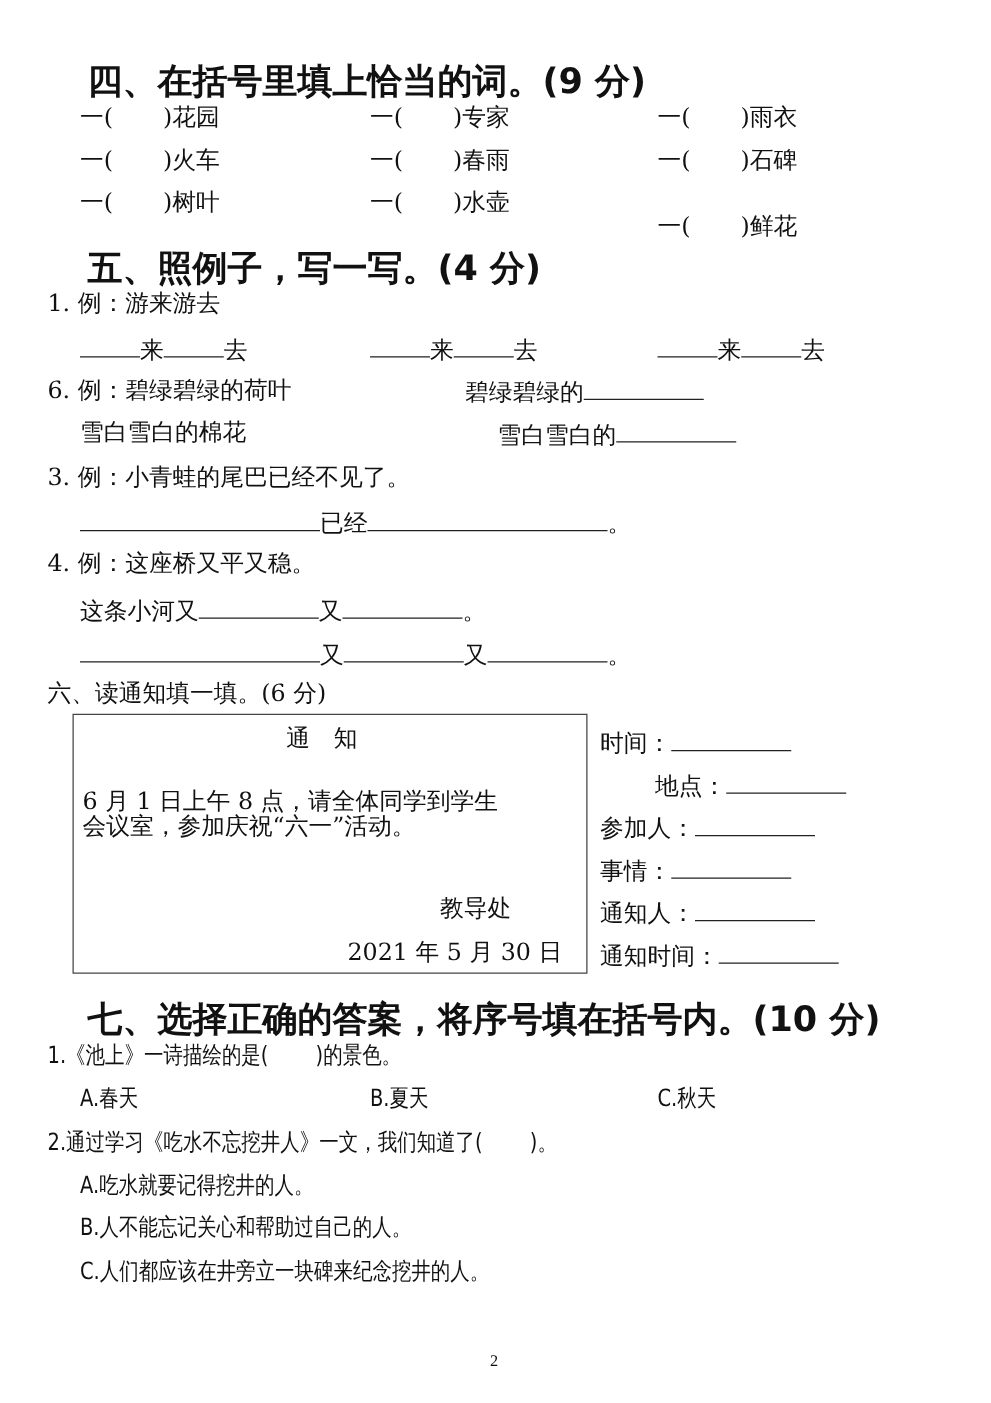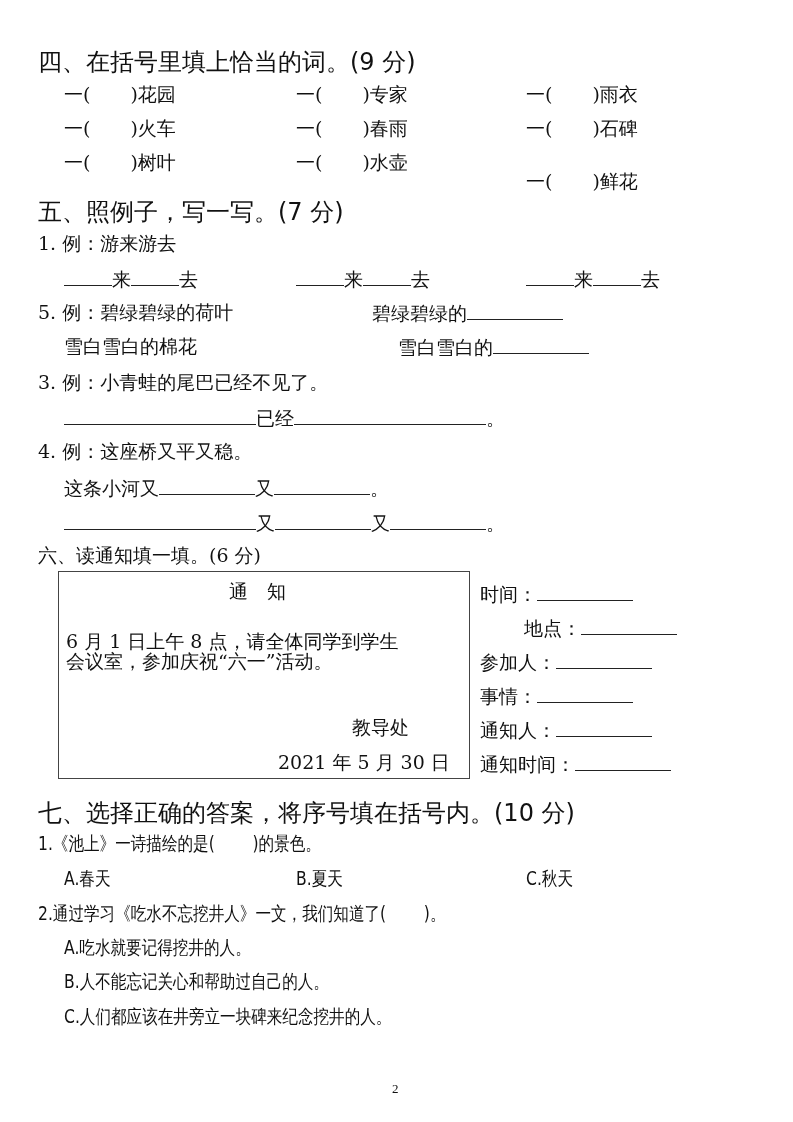--- a/index.html
+++ b/index.html
@@ -1,21 +1,21 @@
 <!DOCTYPE html>
 <html><head>
 <meta charset="utf-8">
 <style>
   html, body { margin: 0; padding: 0; background: #ffffff; }
   body {
     width: 793px; height: 1122px; position: relative; overflow: hidden;
     color: #111; font-family: "DejaVu Serif", "Liberation Serif", serif;
   }
   .abs { position: absolute; white-space: nowrap; }
-  .h { font-family: "DejaVu Sans", "Liberation Sans", sans-serif; font-weight: normal; font-size: 24px; }
+  .h { font-family: "DejaVu Sans", "Liberation Sans", sans-serif; font-weight: bold; font-size: 28px; margin-left: 32px; }
   .t { font-size: 19px; line-height: 26px; }
   .cond { font-family: "DejaVu Sans", "Liberation Sans", sans-serif; font-size: 19px; transform: scaleX(0.82); transform-origin: left center; }
   .blank { display: inline-block; border-bottom: 1.5px solid #222; height: 20px; vertical-align: baseline; }
   .notice-box { position: absolute; left: 58px; top: 571px; width: 412px; height: 208px; border: 1.5px solid #444; box-sizing: border-box; }
   .page-num { font-family: "Liberation Serif", serif; font-size: 13px; }
 </style>
 </head>
 <body>
 
 <div class="abs h" style="left:38px;top:46px;">四、在括号里填上恰当的词。(9 分)</div>
@@ -25,28 +25,28 @@
 <div class="abs t" style="left:526px;top:81px;"><span>一(</span><span style="display:inline-block;width:40px"></span><span>)</span><span>雨衣</span></div>
 
 <div class="abs t" style="left:64px;top:115px;"><span>一(</span><span style="display:inline-block;width:40px"></span><span>)</span><span>火车</span></div>
 <div class="abs t" style="left:296px;top:115px;"><span>一(</span><span style="display:inline-block;width:40px"></span><span>)</span><span>春雨</span></div>
 <div class="abs t" style="left:526px;top:115px;"><span>一(</span><span style="display:inline-block;width:40px"></span><span>)</span><span>石碑</span></div>
 
 <div class="abs t" style="left:64px;top:149px;"><span>一(</span><span style="display:inline-block;width:40px"></span><span>)</span><span>树叶</span></div>
 <div class="abs t" style="left:296px;top:149px;"><span>一(</span><span style="display:inline-block;width:40px"></span><span>)</span><span>水壶</span></div>
 <div class="abs t" style="left:526px;top:134px;margin-top:34px;"><span>一(</span><span style="display:inline-block;width:40px"></span><span>)</span><span>鲜花</span></div>
 
-<div class="abs h" style="left:38px;top:196px;">五、照例子，写一写。(7 分)</div>
+<div class="abs h" style="left:38px;top:196px;">五、照例子，写一写。(4 分)</div>
 
 <div class="abs t" style="left:38px;top:230px;">1. 例：游来游去</div>
 <div class="abs t" style="left:64px;top:265px;"><span class="blank" style="width:48px"></span><span>来</span><span class="blank" style="width:48px"></span><span>去</span></div>
 <div class="abs t" style="left:296px;top:265px;"><span class="blank" style="width:48px"></span><span>来</span><span class="blank" style="width:48px"></span><span>去</span></div>
 <div class="abs t" style="left:526px;top:265px;"><span class="blank" style="width:48px"></span><span>来</span><span class="blank" style="width:48px"></span><span>去</span></div>
 
-<div class="abs t" style="left:38px;top:299px;">5. 例：碧绿碧绿的荷叶</div>
+<div class="abs t" style="left:38px;top:299px;">6. 例：碧绿碧绿的荷叶</div>
 <div class="abs t" style="left:372px;top:299px;"><span>碧绿碧绿的</span><span class="blank" style="width:96px"></span></div>
 <div class="abs t" style="left:64px;top:333px;">雪白雪白的棉花</div>
 <div class="abs t" style="left:398px;top:333px;"><span>雪白雪白的</span><span class="blank" style="width:96px"></span></div>
 
 <div class="abs t" style="left:38px;top:369px;">3. 例：小青蛙的尾巴已经不见了。</div>
 <div class="abs t" style="left:64px;top:404px;"><span class="blank" style="width:192px"></span><span>已经</span><span class="blank" style="width:192px"></span><span>。</span></div>
 
 <div class="abs t" style="left:38px;top:438px;text-align:center;">4. 例：这座桥又平又稳。</div>
 <div class="abs t" style="left:64px;top:474px;"><span>这条小河又</span><span class="blank" style="width:96px"></span><span>又</span><span class="blank" style="width:96px"></span><span>。</span></div>
 <div class="abs t" style="left:64px;top:509px;"><span class="blank" style="width:192px"></span><span>又</span><span class="blank" style="width:96px"></span><span>又</span><span class="blank" style="width:96px"></span><span>。</span></div>

